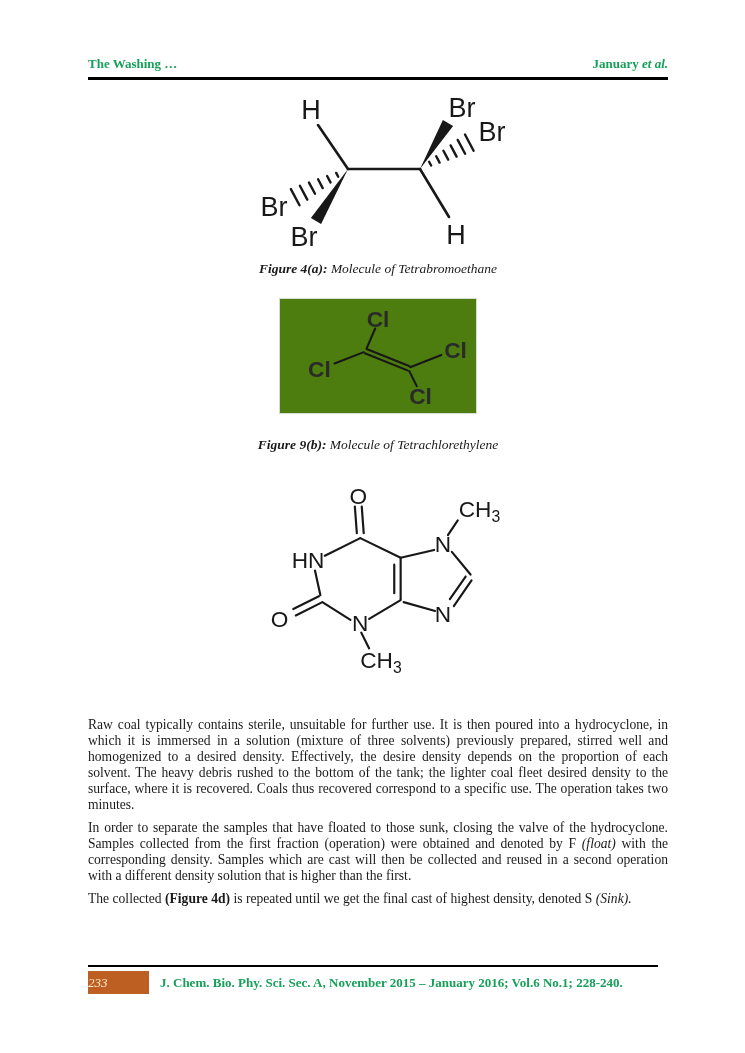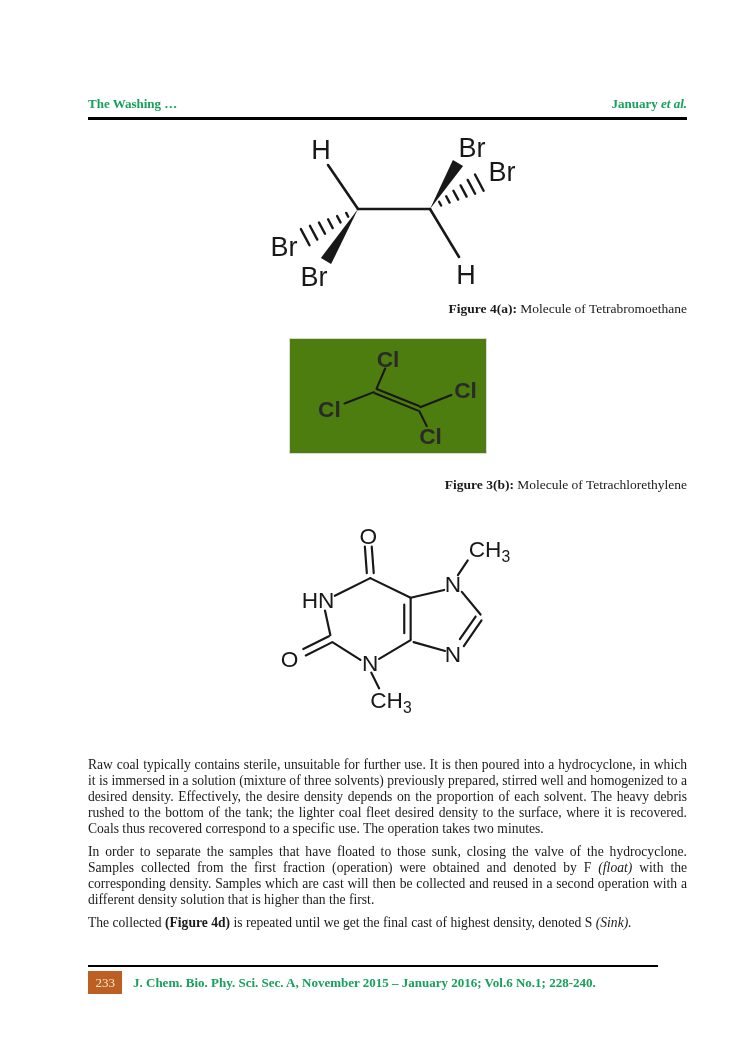--- a/index.html
+++ b/index.html
@@ -11,34 +11,34 @@
   *{margin:0;padding:0;box-sizing:border-box;}
   html,body{background:#ffffff;}
   .page{
     position:relative;
     width:745px;height:1053px;
     background:#ffffff;
     font-family:"Liberation Serif", serif;
     color:var(--ink);
     overflow:hidden;
   }
-  .content{padding:56px 58px 0 88px;margin-top:40px;}
+  .content{padding:56px 77px 0 88px;}
   
   .header-row{
     display:flex;justify-content:space-between;align-items:flex-end;
     font-size:13px;font-weight:bold;color:var(--accent-green);
     padding-bottom:5px;
   }
   .header-rule{border-top:3px solid #000;}
   .author-suffix{font-style:italic;}
   
   .fig-wrap{display:flex;justify-content:center;}
   .fig-a{margin-top:9px;}
   .caption{
-    text-align:right;font-size:13.5px;margin-top:12px;
+    text-align:center;font-size:13.5px;margin-top:12px;font-style:italic;
   }
   .caption .cap-label{font-weight:bold;}
   .fig-b{margin-top:21px;}
   .fig-b-box{
     border:1px solid #d9d9d9;background:#4d7c0f;
     padding:3px 2px;
   }
   .cap-b{margin-top:23px;}
   .fig-c{margin-top:21px;}
   .cap-c{margin-top:13px;}
@@ -64,24 +64,25 @@
   .footer{
     position:absolute;left:88px;right:87px;top:965px;
   }
   .footer-rule{border-top:2.5px solid #000;}
   .footer-row{
     margin-top:4px;display:flex;align-items:center;
   }
   .page-number-box{
     background:var(--footer-box);
     color:var(--footer-page-text);
-    width:34px;height:23px;
-    display:flex;align-items:center;justify-content:flex-end;
+    width:61px;height:23px;
+    display:flex;align-items:center;
     padding-right:7px;
     font-size:13px;
+    font-style:italic;
   }
   .citation{
     margin-left:11px;
     color:var(--accent-green);
     font-weight:bold;font-size:13px;
   }
 </style>
 </head>
 <body>
 
@@ -155,21 +156,21 @@
           <g>
             <text class="atom-b" x="98" y="26" text-anchor="middle">Cl</text>
             <text class="atom-b" x="36" y="79" text-anchor="middle">Cl</text>
             <text class="atom-b" x="180" y="59" text-anchor="middle">Cl</text>
             <text class="atom-b" x="143" y="108" text-anchor="middle">Cl</text>
           </g>
         </svg>
       </div>
     </div>
     <div class="caption cap-b">
-      <span class="cap-label">Figure 3(b):</span><span> Molecule of Tetrachlorethylene</span>
+      <span class="cap-label">Figure 9(b):</span><span> Molecule of Tetrachlorethylene</span>
     </div>
 
     <div class="fig-wrap fig-c">
       <svg width="256" height="207" viewBox="0 0 260 210">
         <g>
 
           <line class="bond-thin" x1="108.5" y1="60" x2="106.5" y2="33"></line>
           <line class="bond-thin" x1="115.5" y1="60" x2="113.5" y2="33"></line>
 
           <line class="bond-thin" x1="112" y1="65" x2="76" y2="83"></line>

